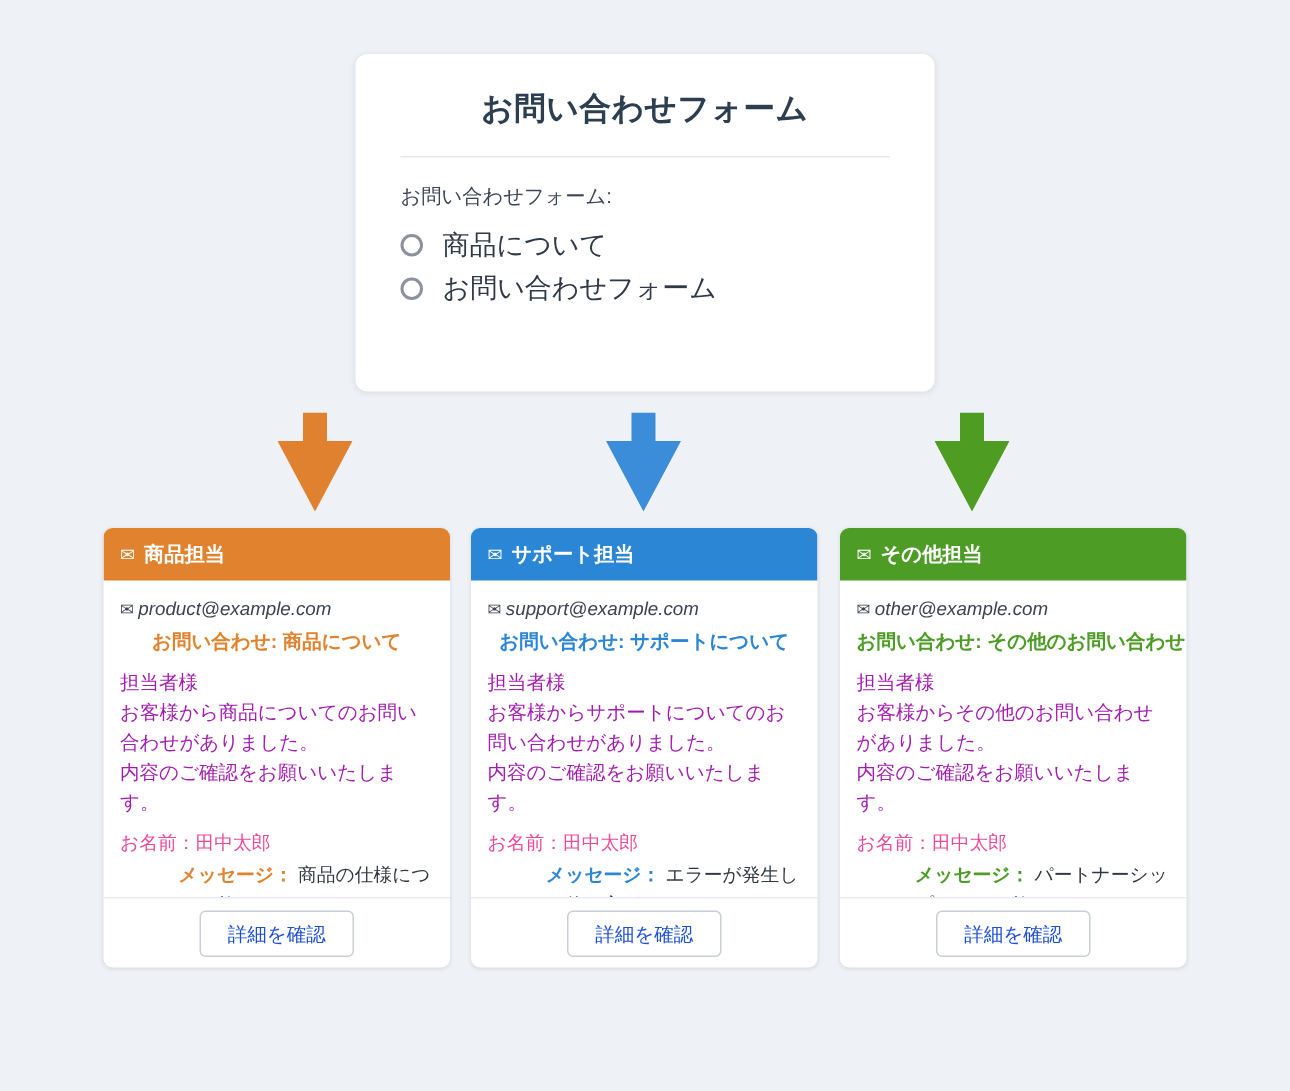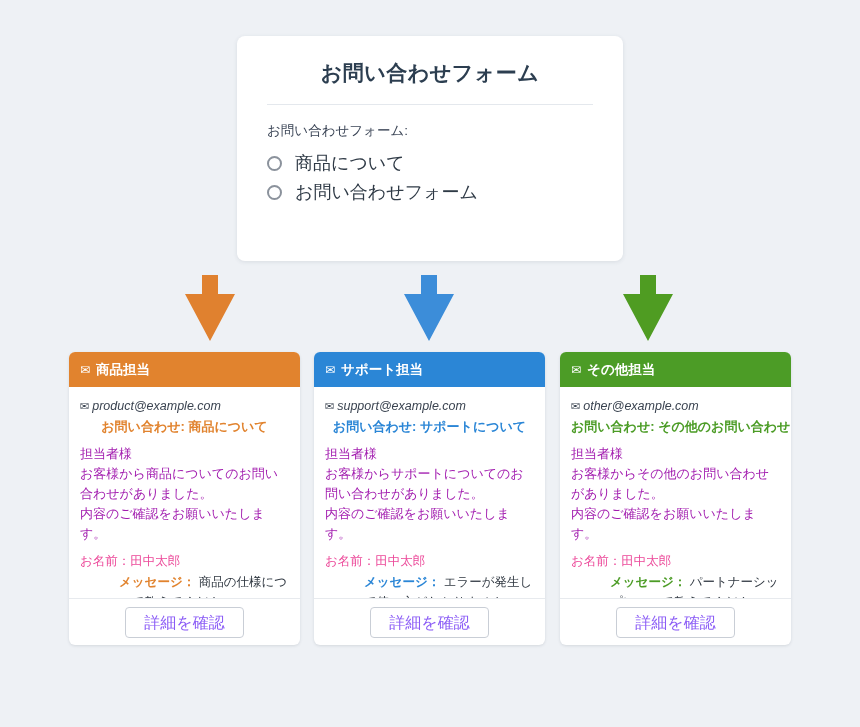--- a/index.html
+++ b/index.html
@@ -191,22 +191,22 @@
     flex: 0 0 auto;
     border-top: 1px solid #e7eaee;
     height: 47px;
     display: flex;
     align-items: center;
     justify-content: center;
   }
 
   .detail-btn {
     font-family: Liberation Sans, sans-serif;
-    font-size: 16px;
-    color: #8b5cf6;
+    font-size: 13px;
+    color: #1d4ed8;
     background: #ffffff;
     border: 1px solid #c9ced6;
     border-radius: 4px;
     padding: 6px 18px;
     line-height: 17px;
     cursor: pointer;
   }
 </style>
 </head>
 <body>

